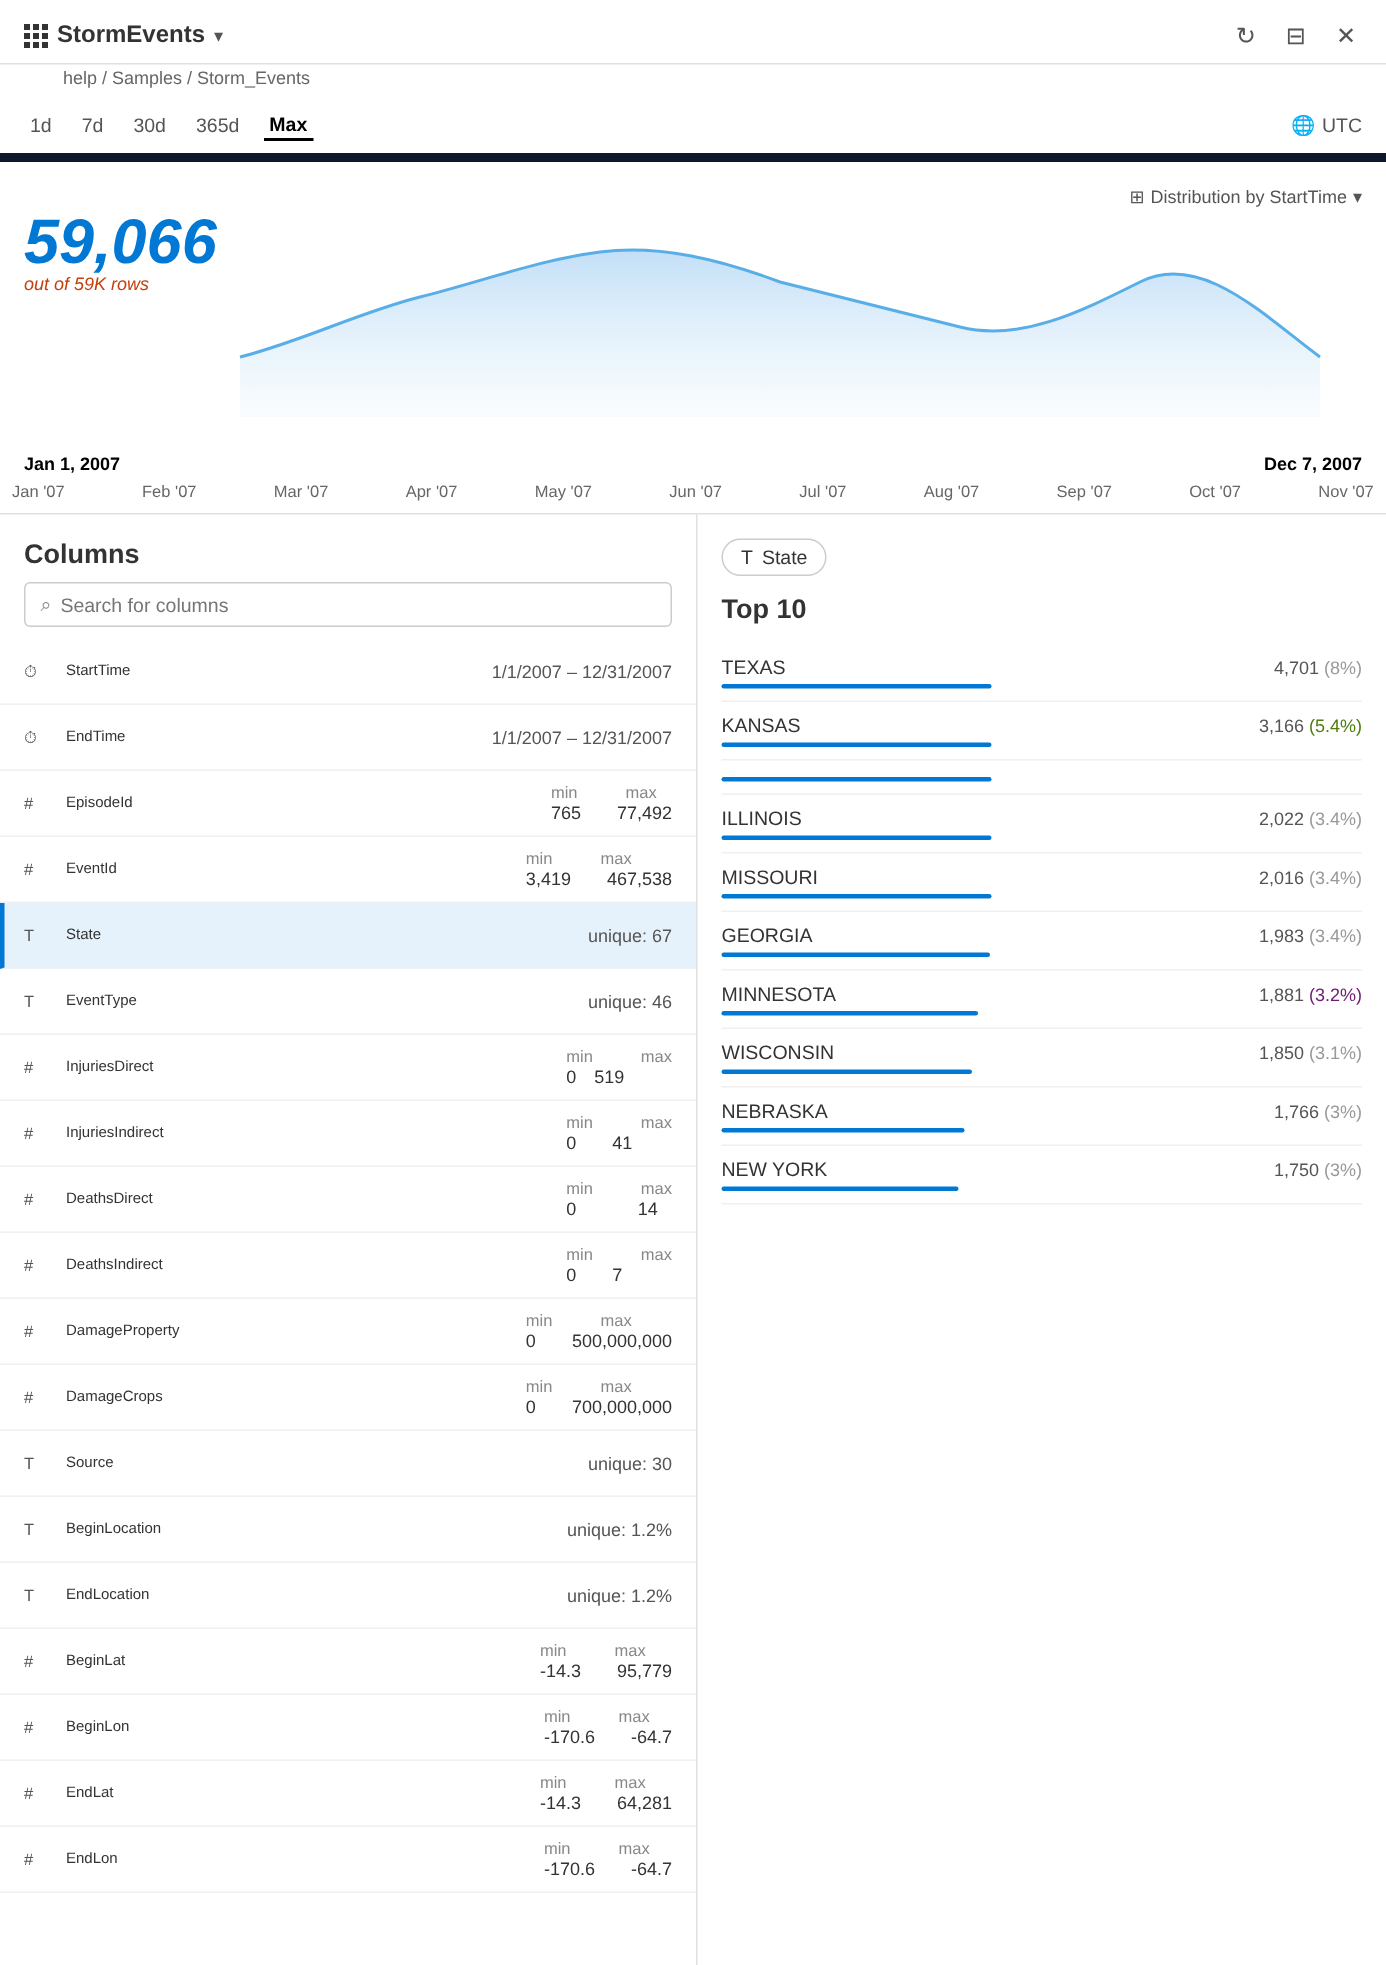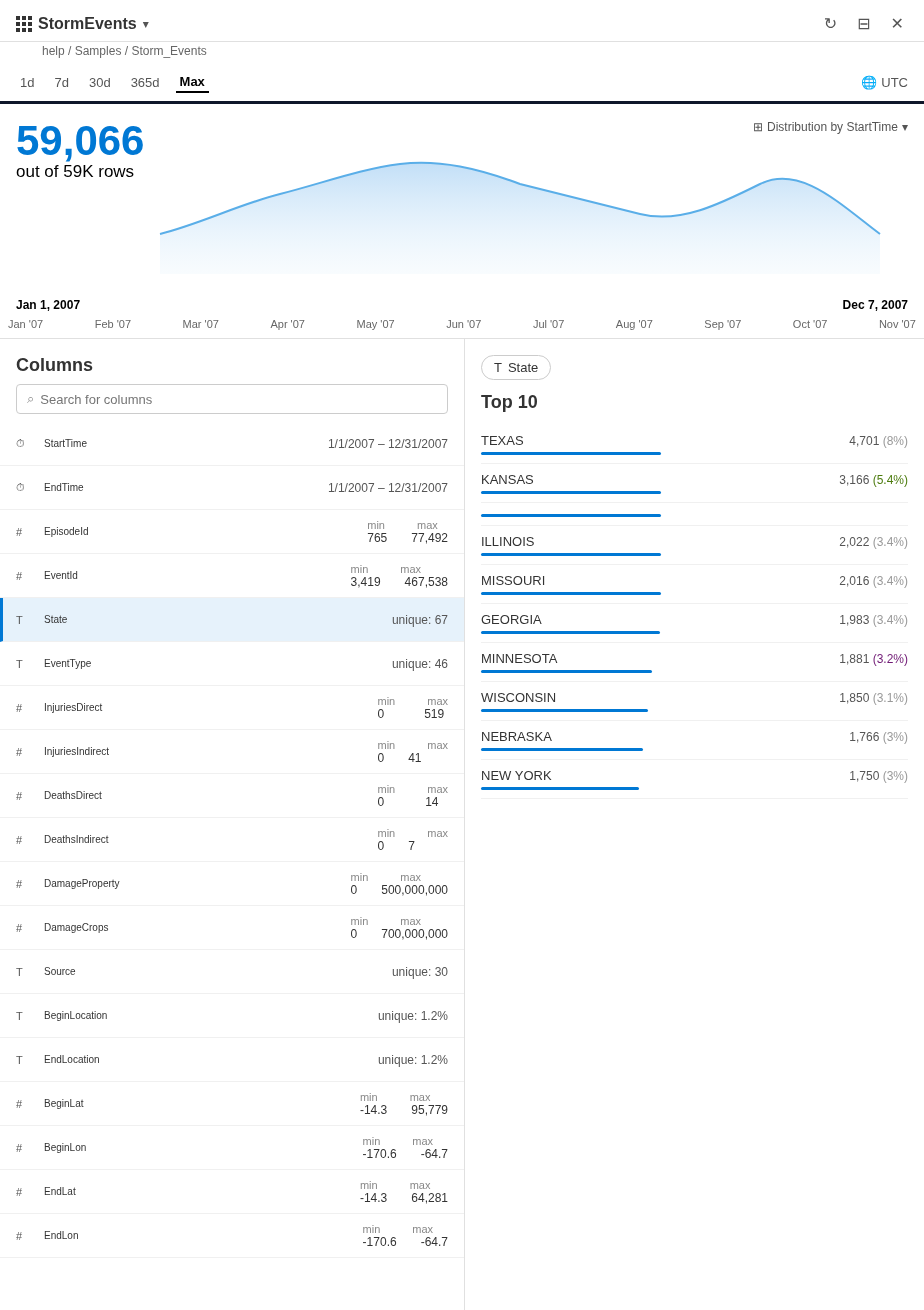--- a/index.html
+++ b/index.html
@@ -46,21 +46,21 @@
       color: #555;
       padding: 4px;
     }
 
     
     .time-range-bar {
       display: flex;
       align-items: center;
       justify-content: space-between;
       padding: 8px 16px;
-      border-bottom: 3px solid #0f172a;
+      border-bottom: 6px solid #0f172a;
     }
     .time-range-options {
       display: flex;
       gap: 12px;
     }
     .time-btn {
       background: none;
       border: none;
       cursor: pointer;
       color: #555;
@@ -86,33 +86,34 @@
     
     .chart-area {
       padding: 16px 16px 0 16px;
       position: relative;
       height: 190px;
       background: #fff;
       overflow: hidden;
     }
     .chart-stats {
       position: absolute;
-      top: 16px;
+      top: 32px;
       left: 16px;
       z-index: 2;
+      font-style: italic;
     }
     .chart-big-number {
       font-size: 42px;
       font-weight: 700;
       color: #0078d4;
       line-height: 1;
     }
     .chart-subtitle {
-      font-size: 17px;
-      color: #000000;
+      font-size: 12px;
+      color: #c2410c;
     }
     .chart-distribution-btn {
       position: absolute;
       top: 16px;
       right: 16px;
       background: none;
       border: none;
       cursor: pointer;
       font-size: 12px;
       color: #555;
@@ -423,21 +424,21 @@
         <div class="column-row">
     <span class="col-type-icon">#</span>
     <span class="col-name">InjuriesDirect</span>
     <div class="col-meta">
       <div class="col-meta-row">
               <span class="label">min</span>
               <span class="label" style="margin-left:20px">max</span>
             </div>
       <div class="col-meta-row">
               <span class="value">0</span>
-              <span class="value" style="margin-left:28px">519</span>
+              <span class="value" style="margin-left:0">519</span>
             </div>
     </div>
   </div>
         <div class="column-row">
     <span class="col-type-icon">#</span>
     <span class="col-name">InjuriesIndirect</span>
     <div class="col-meta">
       <div class="col-meta-row">
               <span class="label">min</span>
               <span class="label" style="margin-left:20px">max</span>

